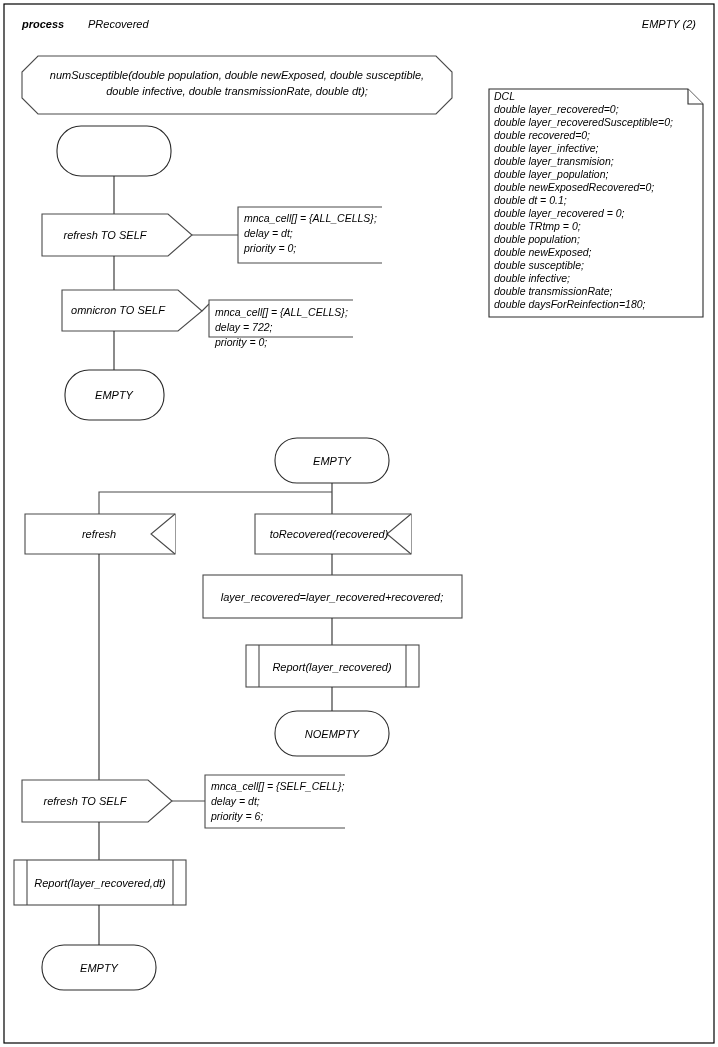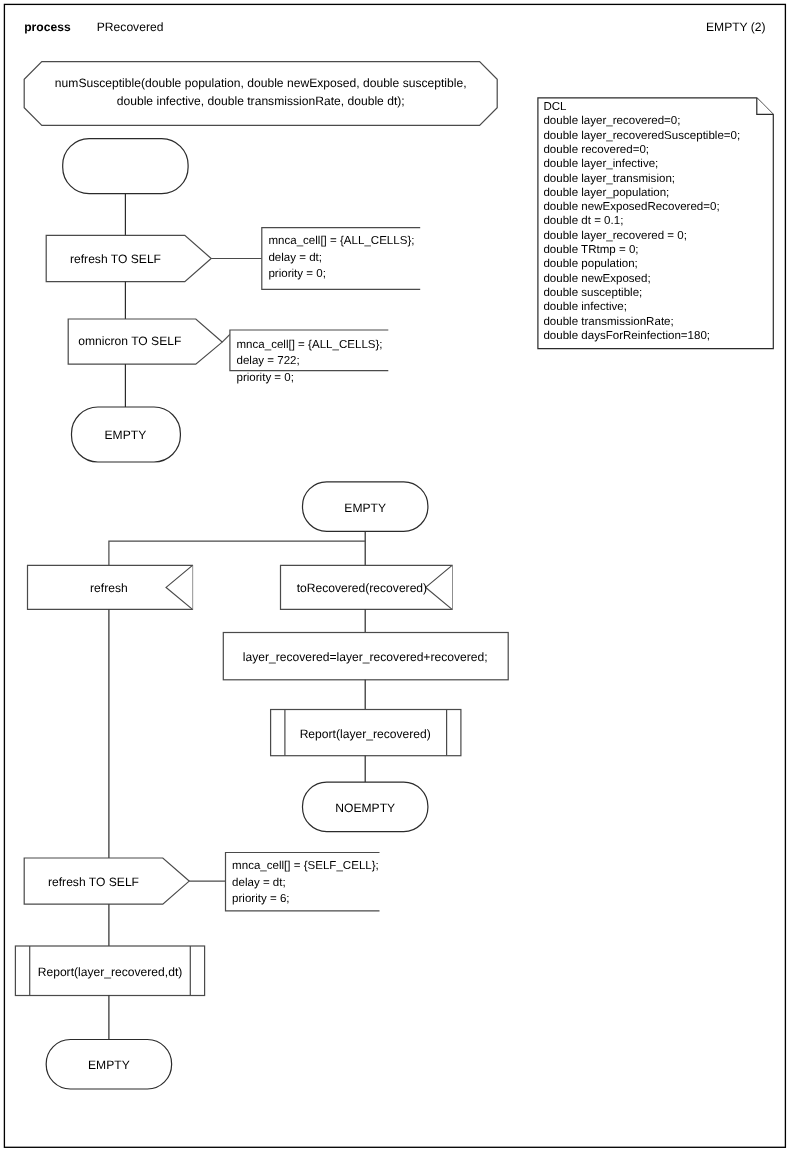--- a/index.html
+++ b/index.html
@@ -9,20 +9,21 @@
   }
   body {
     font-family: "Liberation Sans", sans-serif;
   }
   #page {
     position: relative;
     width: 718px;
     height: 1047px;
     background: #ffffff;
     overflow: hidden;
+    font-style: italic;
   }
   #diagram {
     position: absolute;
     top: 0;
     left: 0;
     width: 718px;
     height: 1047px;
   }
   .shape-stroke {
     fill: #ffffff;

